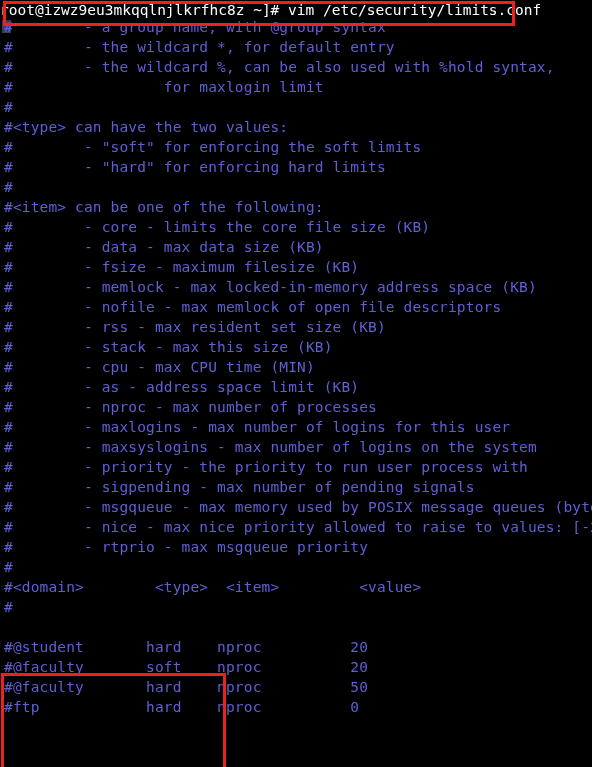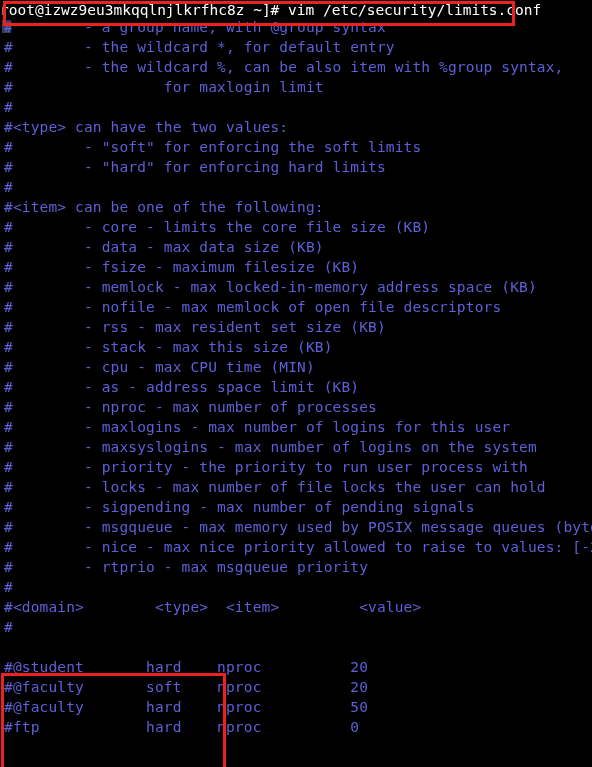--- a/index.html
+++ b/index.html
@@ -89,42 +89,41 @@
 
 <div id="terminal">
 
   <div class="prompt-line">root@izwz9eu3mkqqlnjlkrfhc8z ~]# vim /etc/security/limits.conf</div>
 
   <div class="vim-marker"></div>
 
   <div id="buffer">
       <div class="line c-comment">#        - a group name, with @group syntax</div>
       <div class="line c-comment">#        - the wildcard *, for default entry</div>
-      <div class="line c-comment">#        - the wildcard %, can be also item with %group syntax,</div>
+      <div class="line c-comment">#        - the wildcard %, can be also used with %hold syntax,</div>
       <div class="line c-comment">#                 for maxlogin limit</div>
       <div class="line c-comment">#</div>
       <div class="line c-comment">#&lt;type&gt; can have the two values:</div>
       <div class="line c-comment">#        - "soft" for enforcing the soft limits</div>
       <div class="line c-comment">#        - "hard" for enforcing hard limits</div>
       <div class="line c-comment">#</div>
       <div class="line c-comment">#&lt;item&gt; can be one of the following:</div>
       <div class="line c-comment">#        - core - limits the core file size (KB)</div>
       <div class="line c-comment">#        - data - max data size (KB)</div>
       <div class="line c-comment">#        - fsize - maximum filesize (KB)</div>
       <div class="line c-comment">#        - memlock - max locked-in-memory address space (KB)</div>
       <div class="line c-comment">#        - nofile - max memlock of open file descriptors</div>
       <div class="line c-comment">#        - rss - max resident set size (KB)</div>
       <div class="line c-comment">#        - stack - max this size (KB)</div>
       <div class="line c-comment">#        - cpu - max CPU time (MIN)</div>
       <div class="line c-comment">#        - as - address space limit (KB)</div>
       <div class="line c-comment">#        - nproc - max number of processes</div>
       <div class="line c-comment">#        - maxlogins - max number of logins for this user</div>
       <div class="line c-comment">#        - maxsyslogins - max number of logins on the system</div>
       <div class="line c-comment">#        - priority - the priority to run user process with</div>
-      <div class="line c-comment">#        - locks - max number of file locks the user can hold</div>
       <div class="line c-comment">#        - sigpending - max number of pending signals</div>
       <div class="line c-comment">#        - msgqueue - max memory used by POSIX message queues (bytes)</div>
       <div class="line c-comment">#        - nice - max nice priority allowed to raise to values: [-20, 19]</div>
       <div class="line c-comment">#        - rtprio - max msgqueue priority</div>
       <div class="line c-comment">#</div>
       <div class="line c-comment">#&lt;domain&gt;        &lt;type&gt;  &lt;item&gt;         &lt;value&gt;</div>
       <div class="line c-comment">#</div>
       <div class="line">&nbsp;</div>
       <div class="line c-comment">#@student       hard    nproc          20</div>
       <div class="line c-comment">#@faculty       soft    nproc          20</div>

